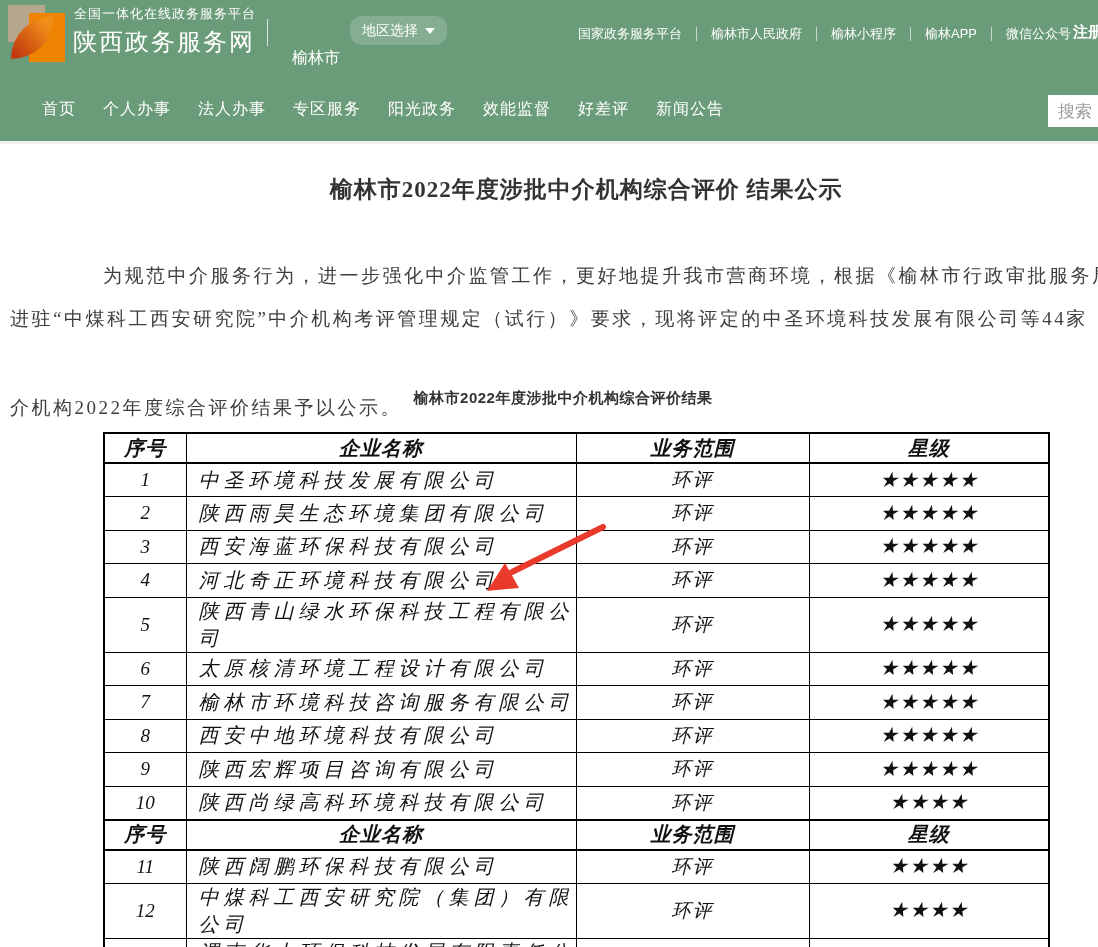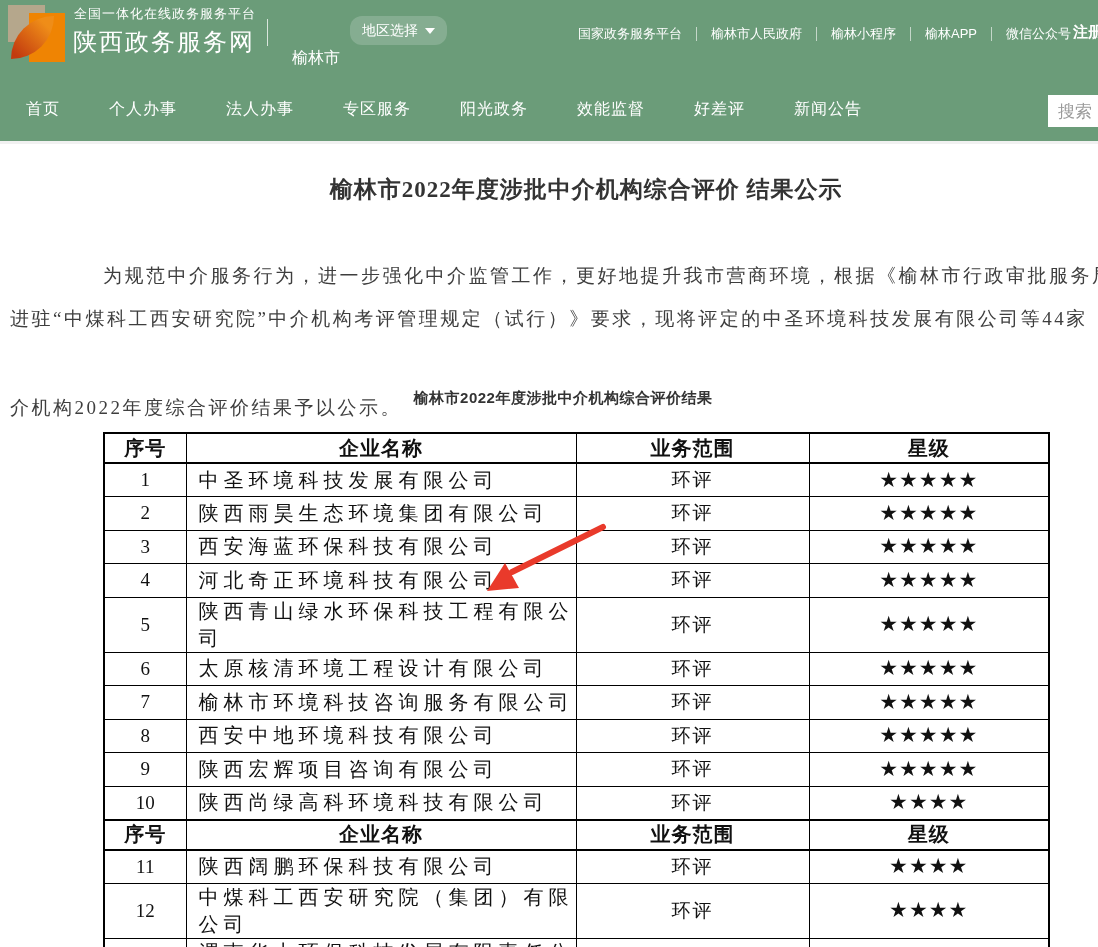--- a/index.html
+++ b/index.html
@@ -27,21 +27,21 @@
   .caret-down { width: 0; height: 0; border-left: 5px solid transparent; border-right: 5px solid transparent;
     border-top: 6px solid #fff; display: inline-block; }
 
   .top-links { position: absolute; left: 578px; top: 25px; display: flex; align-items: center;
     white-space: nowrap; color: #fff; font-size: 13px; gap: 14px; }
   .top-links .sep { width: 1px; height: 14px; background: rgba(255,255,255,.6); }
   .top-links a { color: #fff; text-decoration: none; }
   .register-link { position: absolute; left: 1073px; top: 23px; color: #fff; font-size: 15px; font-weight: bold; white-space: nowrap; }
 
   
-  .nav-items { position: absolute; left: 26px; top: 99px; display: flex; gap: 49px;
+  .nav-items { position: absolute; left: 42px; top: 99px; display: flex; gap: 27px;
     color: #fff; font-size: 16px; white-space: nowrap; }
   .nav-item { cursor: pointer; letter-spacing: 1px; }
 
   .search-box { position: absolute; left: 1048px; top: 95px; width: 140px; height: 32px;
     background: #ffffff; display: flex; align-items: center; padding-left: 10px;
     color: #9a9a9a; font-size: 17px; cursor: text; }
 
   .content-topline { position: absolute; left: 0; top: 141px; width: 100%; height: 3px; background: #f1f1f1; }
 
   
@@ -54,21 +54,21 @@
     letter-spacing: 2.5px; color: #3e3e3e; }
   .para-line-0 { top: 263px; padding-left: 93px; }
   .para-line-1 { top: 306px; }
   .para-line-2 { top: 349px; margin-top: 46px; }
 
   .table-caption { position: absolute; left: 0; top: 389px; width: 1126px; text-align: center;
     font-size: 15px; font-weight: bold; color: #333; letter-spacing: .5px; }
 
   table.results { position: absolute; left: 103px; top: 432px; width: 945px;
     border-collapse: collapse; table-layout: fixed; border: 2px solid #000; }
-  table.results th, table.results td { border: 1px solid #000; overflow: hidden; }
+  table.results th, table.results td { border: 1px solid #000; overflow: hidden; font-style: italic; }
   table.results tr.header-row th { height: 30px; font-size: 20px; font-weight: bold;
     letter-spacing: 1px; text-align: center; color: #111;
     border-top: 2px solid #000; border-bottom: 2px solid #000; }
   table.results td { height: 33.5px; color: #111;
     font-family: "Liberation Serif", "DejaVu Serif", serif; }
   td.no    { text-align: center; font-size: 19px; }
   td.name  { font-size: 20px; letter-spacing: 5px; padding-left: 12px; }
   td.scope { text-align: center; font-size: 19px; letter-spacing: 2px; }
   td.stars { text-align: center; font-size: 21px; letter-spacing: 1px;
     font-family: "DejaVu Sans", sans-serif; color: #000; }

